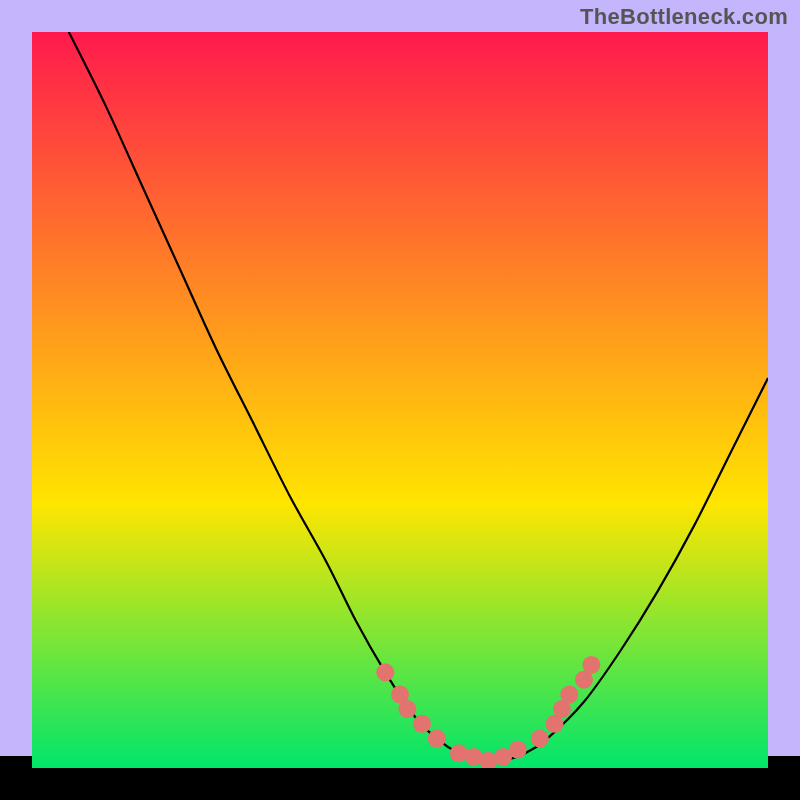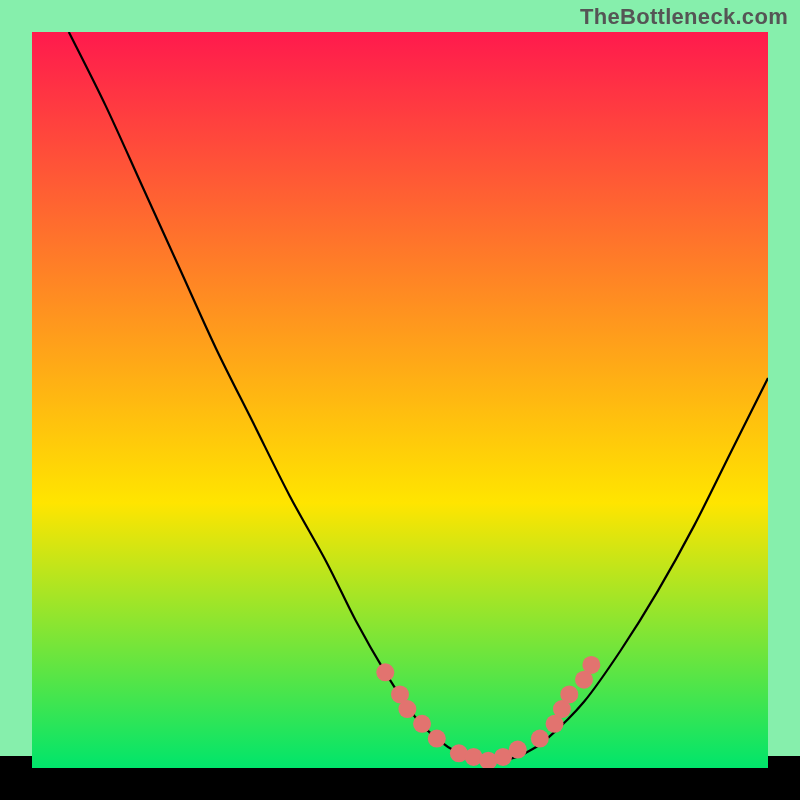--- a/index.html
+++ b/index.html
@@ -8,21 +8,21 @@
     background: #000;
     width: 800px;
     height: 800px;
     overflow: hidden;
     font-family: Arial, Helvetica, sans-serif;
   }
   .frame {
     position: relative;
     width: 800px;
     height: 756px;
-    background: #86efac;
+    background: #c4b5fd;
   }
   .watermark {
     position: absolute;
     top: 4px;
     right: 12px;
     color: #555;
     font-size: 22px;
     font-weight: bold;
     letter-spacing: 0.3px;
     user-select: none;

